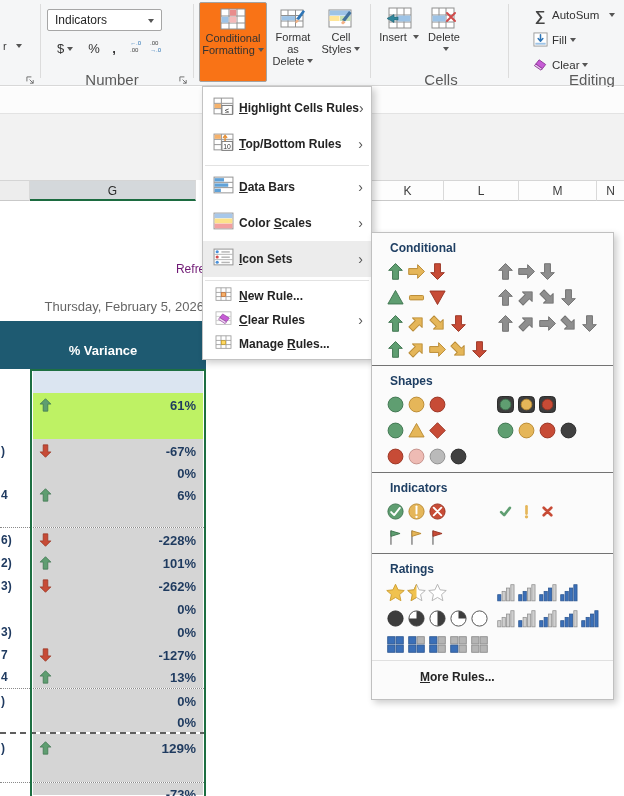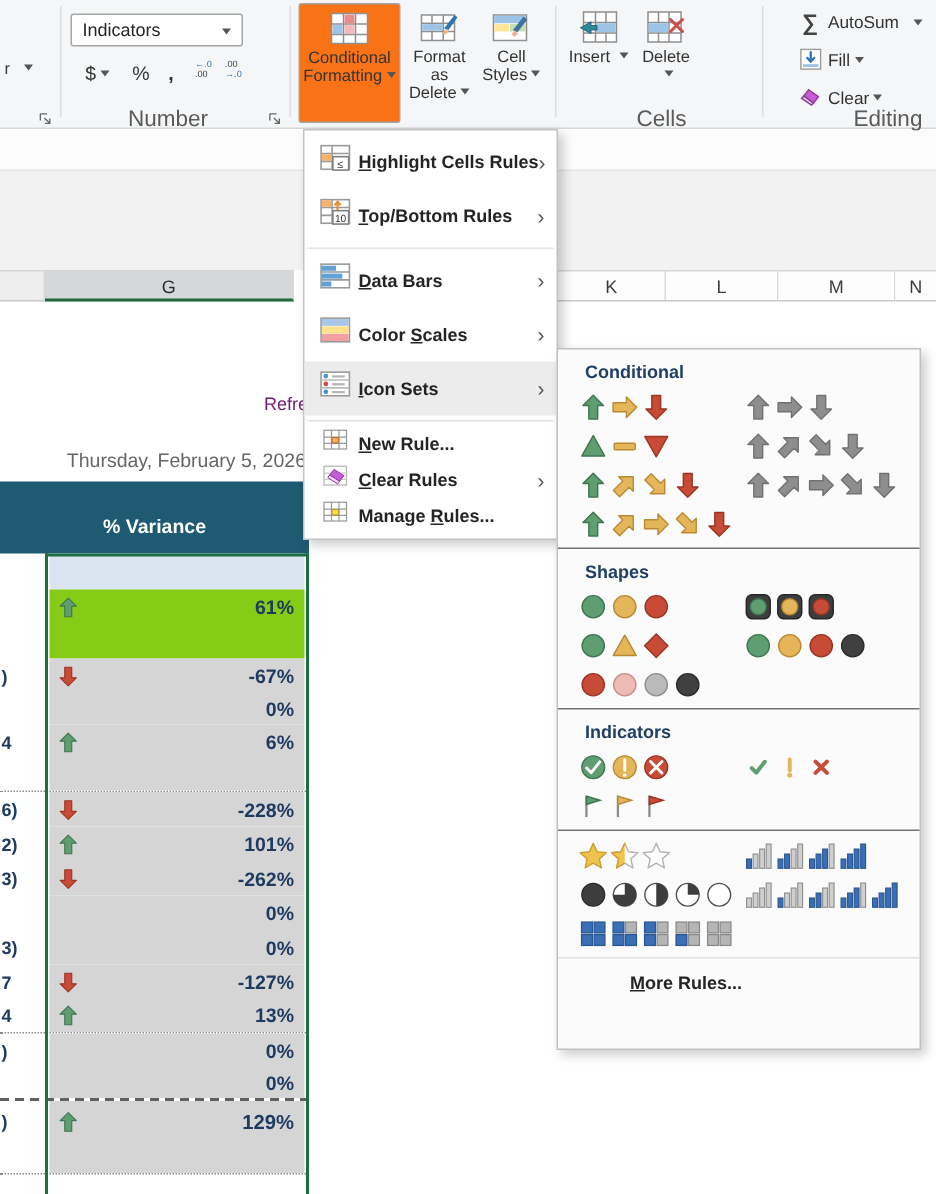--- a/index.html
+++ b/index.html
@@ -27,21 +27,21 @@
   #pre-hdr{position:absolute;left:0;top:114px;width:624px;height:66px;background:#f2f2f2;}
   .hdr{position:absolute;top:180px;height:21px;border-top:1px solid #d5d5d5;border-bottom:1px solid #c9c9c9;font-size:12px;color:#3c3c3c;text-align:center;line-height:20px;background:#fdfdfd;border-right:1px solid #d9d9d9;}
   #hdr-g{background:#d4d8db;border-bottom:2px solid #1c6b40;color:#2b2b2b;}
   #hdr-corner{background:#ededed;}
   .reftxt{position:absolute;text-align:right;}
   #teal-band{position:absolute;left:0;top:321px;width:206px;height:48px;background:#1e5a71;color:#fff;font-weight:bold;font-size:13px;text-align:center;padding-top:22px;}
   #rows-wrap{position:absolute;left:0;top:369px;width:206px;height:427px;overflow:hidden;}
   .srow{position:relative;width:206px;}
   .srow .cell{position:absolute;left:33px;width:170px;top:0;bottom:0;background:#d5d5d5;}
   .srow.blue .cell{background:#dbe5f1;}
-  .srow.dark .cell{background:#84cc16;}
+  .srow.dark .cell{background:#bef264;}
   .srow .frag{position:absolute;left:1px;top:50%;transform:translateY(-50%);font-size:12px;font-weight:600;color:#1f3a60;}
   .srow .val{position:absolute;right:7px;top:50%;transform:translateY(-50%);font-size:13px;font-weight:600;color:#1e3a5f;}
   .srow.bold .val{font-weight:800;font-size:13.5px;}
   .srow .arr{position:absolute;left:5px;top:50%;transform:translateY(-50%);width:15px;height:15px;}
   .srow.sep-dotted{border-bottom:1px dotted #8a8a8a;}
   .srow.sep-dashed{border-bottom:2px dashed #5f5f5f;}
   .srow.partial .val{top:4px;transform:none;}
   #sel-border{position:absolute;left:30px;top:369px;width:176px;height:427px;border:2px solid #1d6f42;border-bottom:none;pointer-events:none;z-index:5;}
 
   
@@ -310,20 +310,25 @@
       <div class="cell">
         <span class="arr"><svg viewBox="0 0 20 20" width="15" height="15">
             <path d="M10 1.6 L17.2 8.8 L13.1 8.8 L13.1 18.2 L6.9 18.2 L6.9 8.8 L2.8 8.8 Z" fill="#5f9e71" stroke="#3f7550" stroke-linejoin="round" transform="rotate(0 10 10)"></path>
           </svg></span>
         <span class="val">129%</span>
       </div>
     </div>
     <div class="srow sep-dotted" style="height: 21px;">
       <div class="cell"></div>
     </div>
+    <div class="srow partial" style="height: 12px;">
+      <div class="cell">
+        <span class="val">-73%</span>
+      </div>
+    </div>
   </div>
 <div id="sel-border"></div>
 
 <div id="cf-menu">
     <div class="mi">
       <span class="mic"><svg viewBox="0 0 20 18" width="21" height="19">
           <rect x="1" y="1" width="18" height="15" fill="#fff" stroke="#9a9a9a"></rect>
           <line x1="1" y1="6" x2="19" y2="6" stroke="#9a9a9a"></line>
           <line x1="1" y1="11" x2="19" y2="11" stroke="#9a9a9a"></line>
           <line x1="8" y1="1" x2="8" y2="16" stroke="#9a9a9a"></line>
@@ -645,20 +650,21 @@
                 <path d="M5.2 3 L14.8 5.8 L5.2 8.8 Z" fill="#e5b659" stroke="#b98a33"></path>
               </svg></span>
             <span class="ic"><svg viewBox="0 0 20 20" width="19" height="19">
                 <line x1="5.2" y1="2.6" x2="5.2" y2="17.6" stroke="#8a8a8a" stroke-width="1.6"></line>
                 <path d="M5.2 3 L14.8 5.8 L5.2 8.8 Z" fill="#c74b36" stroke="#9a3524"></path>
               </svg></span>
           </div>
         </div>
       </div>
       <div class="grp">
+        <div class="glabel">Ratings</div>
         <div class="grow">
           <div class="tile left">
             <span class="ic"><svg viewBox="0 0 20 20" width="19" height="19">
                 <path d="M10 1.3 L12.7 7.2 L19.2 7.9 L14.3 12.2 L15.7 18.6 L10 15.2 L4.3 18.6 L5.7 12.2 L0.8 7.9 L7.3 7.2 Z" fill="#f0c24f" stroke="#cf9f33" stroke-linejoin="round"></path>
               </svg></span>
             <span class="ic"><svg viewBox="0 0 20 20" width="19" height="19">
                 <defs>
                   <clipPath id="c0">
                     <rect x="0" y="0" width="10" height="20"></rect>
                   </clipPath>

